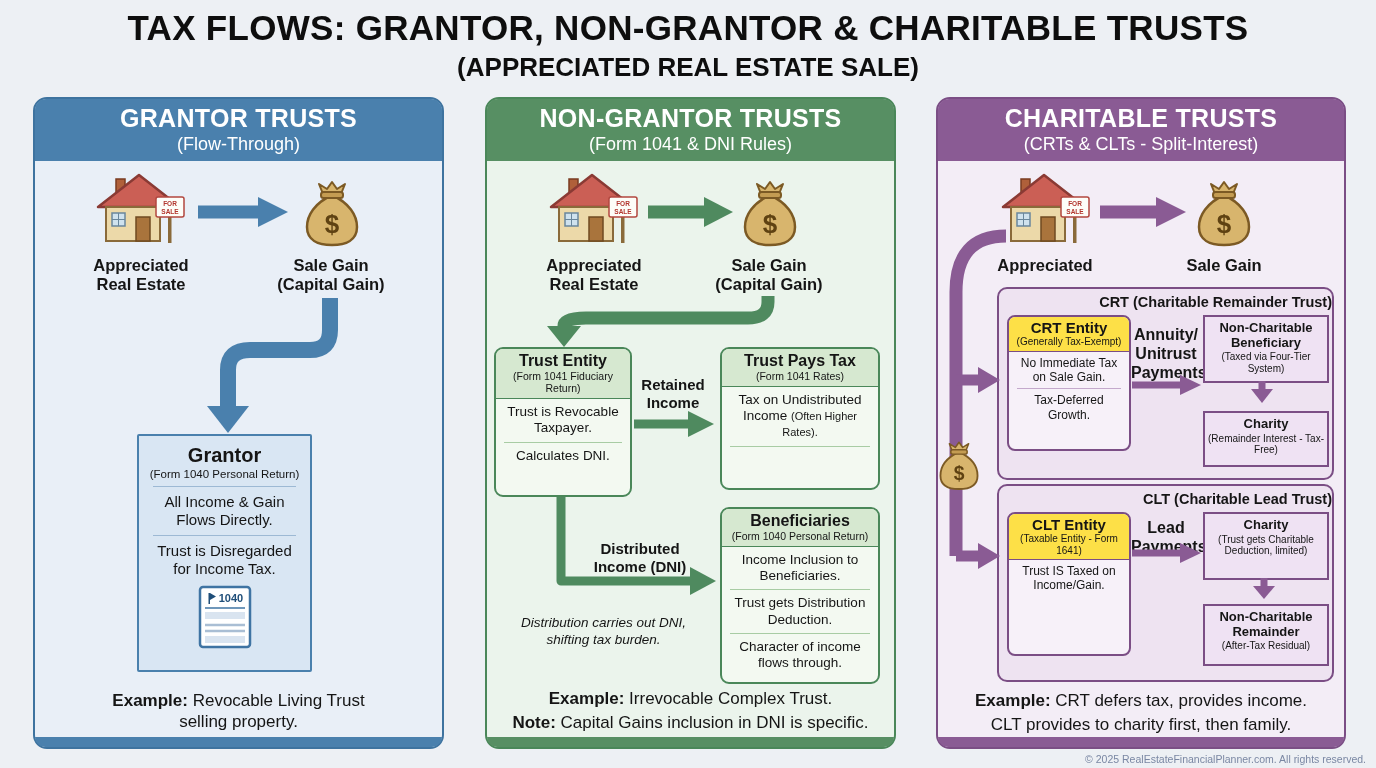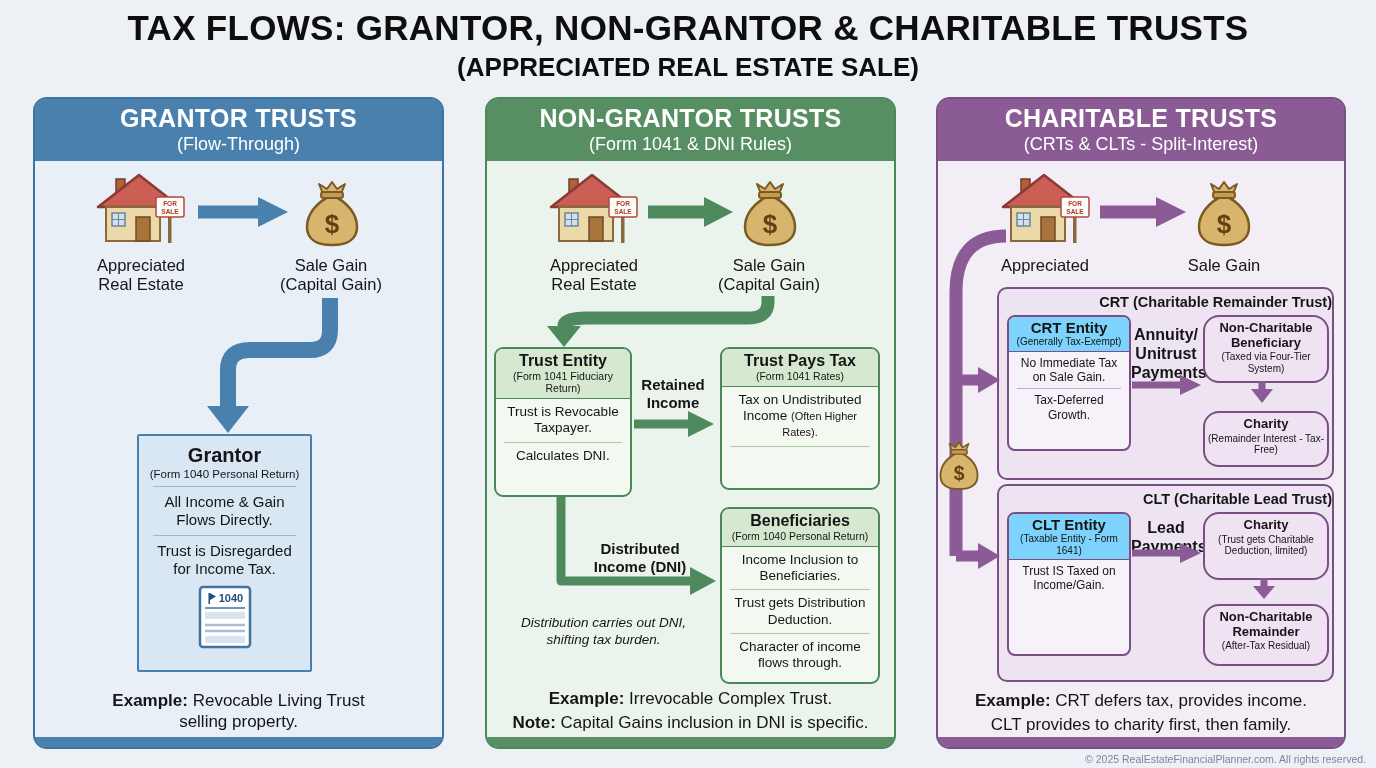--- a/index.html
+++ b/index.html
@@ -22,21 +22,21 @@
   .phead-nongrantor{background:#578f63}
   .phead-charitable{background:#8a5b94}
   .ph1{font-size:25px;font-weight:bold;letter-spacing:.3px}
   .ph2{font-size:18px;margin-top:1px}
 
   .bbar{position:absolute;bottom:0;left:0;right:0;height:10px;border-radius:0 0 10px 10px}
   .bbar-grantor{background:#4a80ad}
   .bbar-nongrantor{background:#578f63}
   .bbar-charitable{background:#8a5b94}
 
-  .ilabel{font-weight:normal;font-size:16.5px;line-height:1.16;text-align:center}
+  .ilabel{font-weight:bold;font-size:16.5px;line-height:1.16;text-align:center}
   .example{font-size:17px;text-align:center;line-height:1.22}
   .example b{font-weight:bold}
 
   
   .grantor-box{background:#d9e6f3;border:2px solid #4a80ad;border-radius:2px;
                text-align:center;padding:8px 8px 4px;box-sizing:border-box}
   .gx-title{font-size:20px;font-weight:bold}
   .gx-sub{font-size:11.5px;margin-top:1px}
   .gx-div{border-top:1px solid #9db9d4;margin:6px 6px}
   .gx-line{font-size:15px;line-height:1.2}
@@ -52,26 +52,26 @@
   .gb-small{font-size:11px}
   .gb-div{border-top:1px solid #a8cca4;margin:0 8px}
   .flow-label{font-size:15px;font-weight:bold;text-align:center;line-height:1.2}
   .italic-note{font-size:13.5px;font-style:italic;text-align:center;line-height:1.25}
 
   
   .pbox{background:#eee3f1;border:2px solid #7b4e85;border-radius:10px;box-sizing:border-box}
   .pbox-title{text-align:right;font-size:14.5px;font-weight:bold;padding-top:5px}
   .pe{background:#f7f1f9;border:2px solid #7b4e85;border-radius:8px;text-align:center;
       overflow:hidden;box-sizing:border-box}
-  .pe-head{background:#7dd3fc;border-bottom:1.5px solid #7b4e85;padding:2px 3px 3px}
+  .pe-head{background:#fde047;border-bottom:1.5px solid #7b4e85;padding:2px 3px 3px}
   .pe-title{font-size:15px;font-weight:bold}
   .pe-sub{font-size:10px;line-height:1.15}
   .pe-line{font-size:12px;line-height:1.2;padding:4px 5px}
   .pe-div{border-top:1px solid #c4a9cc;margin:0 8px}
-  .ps{background:#efe2f3;border:2px solid #7b4e85;border-radius:16px;text-align:center;
+  .ps{background:#efe2f3;border:2px solid #7b4e85;border-radius:0;text-align:center;
       padding:4px 3px;box-sizing:border-box}
   .ps-title{font-size:13px;font-weight:bold;line-height:1.12}
   .ps-sub{font-size:10px;line-height:1.15;margin-top:1px}
   .pay-label{font-size:16px;font-weight:bold;text-align:center;line-height:1.2}
 
   .overlay{position:absolute;left:0;top:0;pointer-events:none}
   .footer{position:absolute;right:10px;bottom:3px;font-size:10.5px;color:#7a87a3}
 </style>
 </head>
 <body>

